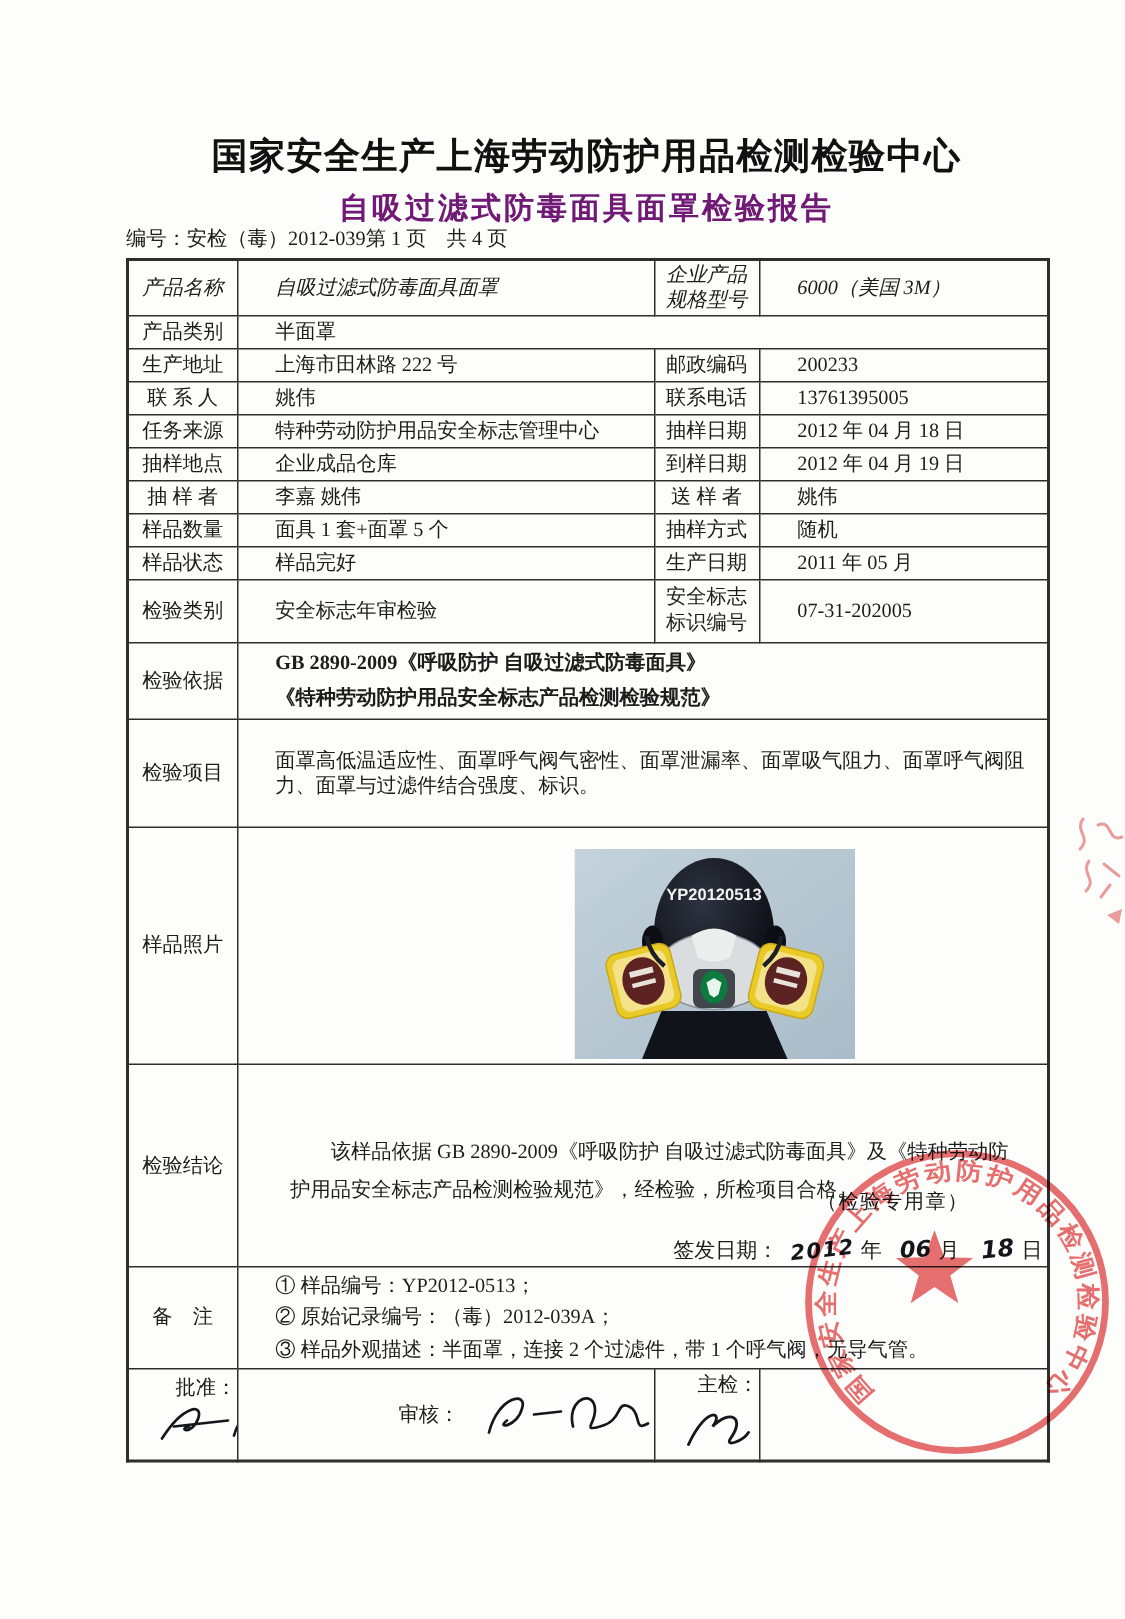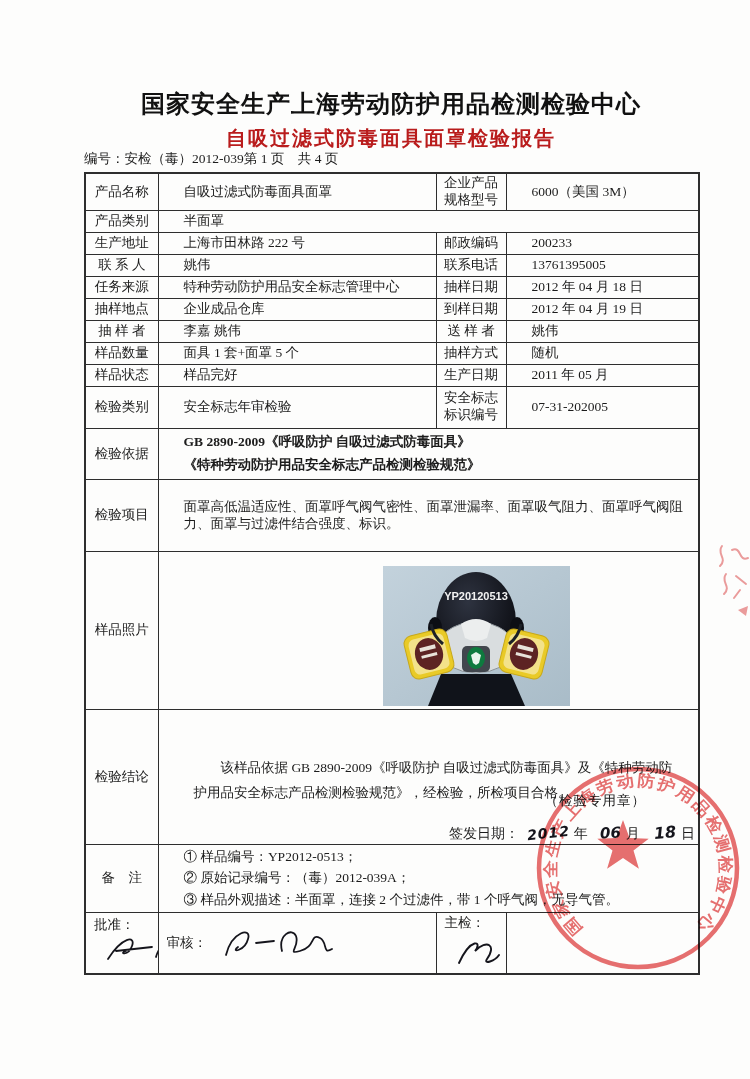--- a/index.html
+++ b/index.html
@@ -4,32 +4,32 @@
 <style>
   * { margin:0; padding:0; box-sizing:border-box; }
   html,body { width:750px; height:1079px; }
   body {
     position:relative; width:750px; height:1079px; background:#fdfdfc;
     font-family:"Liberation Serif","DejaVu Serif",serif; color:#1c1c1c;
     overflow:hidden;
   }
   .titles { position:absolute; left:84px; top:88px; width:614px; text-align:center; }
   .title1 { font-size:24px; font-weight:bold; letter-spacing:1px; color:#111; }
-  .title2 { font-size:20px; font-weight:bold; letter-spacing:2px; margin-top:5px; color:#b91c1c; }
+  .title2 { font-size:20px; font-weight:bold; letter-spacing:2px; margin-top:5px; color:#701a75; }
   .docline { position:absolute; left:84px; top:150px; width:614px; display:flex; justify-content:flex-start; font-size:13.5px; }
   .docline b { font-weight:normal; }
 
   table.report { position:absolute; left:84px; top:172px; width:614px; border-collapse:collapse; table-layout:fixed; }
   table.report td { border:1px solid #2e2e2e; font-size:13.5px; line-height:1.3; vertical-align:middle; overflow:hidden; }
   table.report { border:2px solid #2e2e2e; }
   td.lab { text-align:center; padding:1px 2px; }
   td.val { text-align:left; padding:1px 4px 1px 25px; }
-  tr.h35 { height:35px; } tr.h22 { height:22px; } tr.h42 { height:42px; }
+  tr.h35 { height:35px;font-style:italic; } tr.h22 { height:22px; } tr.h42 { height:42px; }
   tr.h51 { height:51px;margin-left:40px; } tr.h72 { height:72px; } tr.h158 { height:158px; }
-  tr.h135 { height:135px; } tr.h67 { height:67px; } tr.h48 { height:48px; }
+  tr.h135 { height:135px; } tr.h67 { height:67px; } tr.h48 { height:48px;text-align:right; }
   .two-line div { line-height:1.25; }
   td.basis-cell { vertical-align:middle; }
   .basis-line { line-height:1.7; font-weight:bold; font-size:13.5px; }
   .items-text { line-height:1.7; }
   .photo-cell { vertical-align:top; }
   .photo-wrap { margin:12px 0 0 199px; width:187px; height:140px; display:block; }
   .concl-cell { position:relative; vertical-align:top;margin-top:32px; }
   .concl-text { padding:9px 10px 0 10px; text-indent:2em; line-height:1.85; }
   .seal-note { position:absolute; left:386px; top:82px; font-size:13.5px; letter-spacing:1px; }
   .issue-line { position:absolute; right:3px; top:113px; font-size:14px; display:flex; align-items:baseline; }

